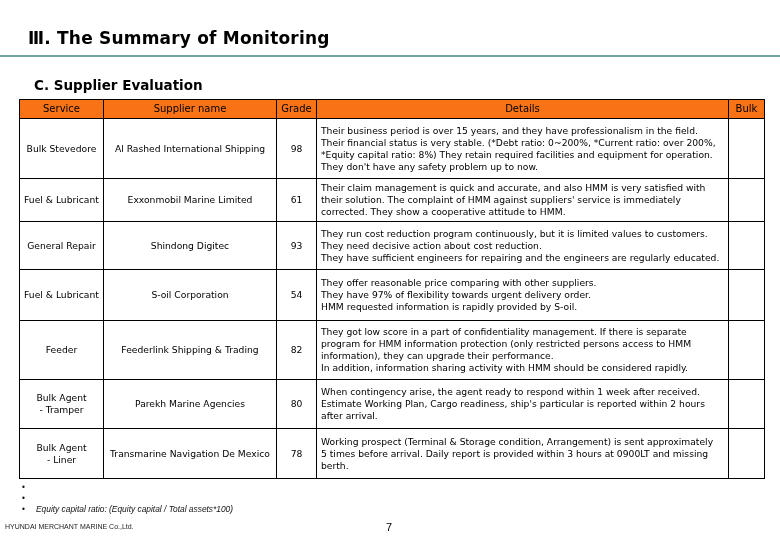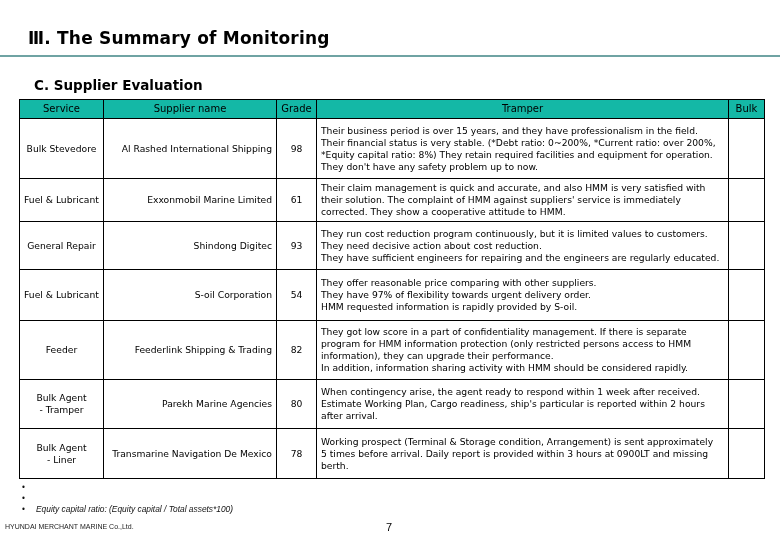--- a/index.html
+++ b/index.html
@@ -23,25 +23,25 @@
     table.eval {
       position: absolute; left: 19px; top: 99px;
       width: 745px; border-collapse: collapse; table-layout: fixed;
       font-size: 9.2px; font-family: "DejaVu Sans", sans-serif;
     }
     table.eval th, table.eval td {
       border: 1px solid #000; padding: 0 4px; vertical-align: middle;
       line-height: 12px;
     }
     table.eval th {
-      background: #14b8a6; font-weight: normal; height: 18px; font-size: 10px;
+      background: #f97316; font-weight: normal; height: 18px; font-size: 10px;
       text-align: center;
     }
     td.c-service { text-align: center; margin-left: 32px; }
-    td.c-supplier { text-align: right; padding-left: 6px; margin-left: 39px; }
+    td.c-supplier { text-align: center; padding-left: 6px; margin-left: 39px; }
     td.c-grade { text-align: center; margin-top: 20px; }
     td.c-details { text-align: left; padding-left: 6px; white-space: pre-line; }
     td.c-note { }
     .footnotes {
       position: absolute; left: 22px; top: 482px;
       font-size: 8.4px; font-style: italic; line-height: 11px;
       font-family: "Liberation Sans", sans-serif; color: #111;
     }
     .footnotes .fn { display: flex; }
     .footnotes .bullet { width: 14px; font-style: normal; }
@@ -67,21 +67,21 @@
     <col style="width:173px">
     <col style="width:40px">
     <col style="width:412px">
     <col style="width:36px">
   </colgroup>
   <thead>
     <tr>
       <th>Service</th>
       <th>Supplier name</th>
       <th>Grade</th>
-      <th>Tramper</th>
+      <th>Details</th>
       <th>Bulk</th>
     </tr>
   </thead>
   <tbody>
     <tr style="height:60px">
       <td class="c-service">Bulk Stevedore</td>
       <td class="c-supplier">Al Rashed International Shipping</td>
       <td class="c-grade">98</td>
       <td class="c-details">Their business period is over 15 years, and they have professionalism in the field.
 Their financial status is very stable. (*Debt ratio: 0~200%, *Current ratio: over 200%,

